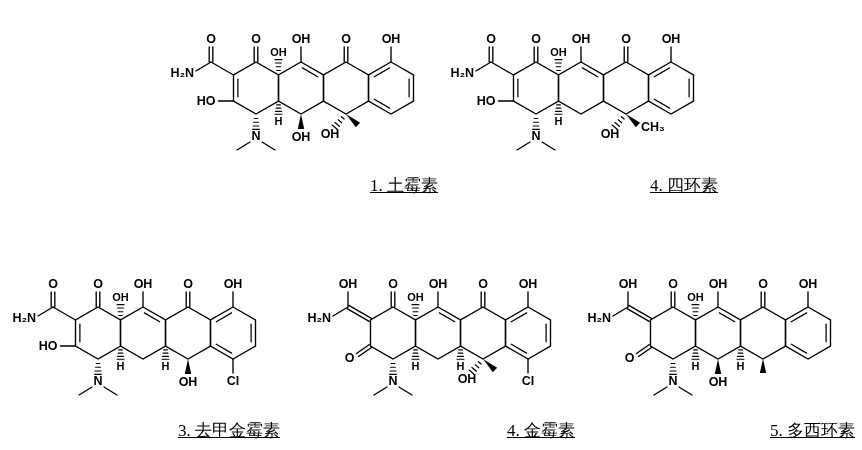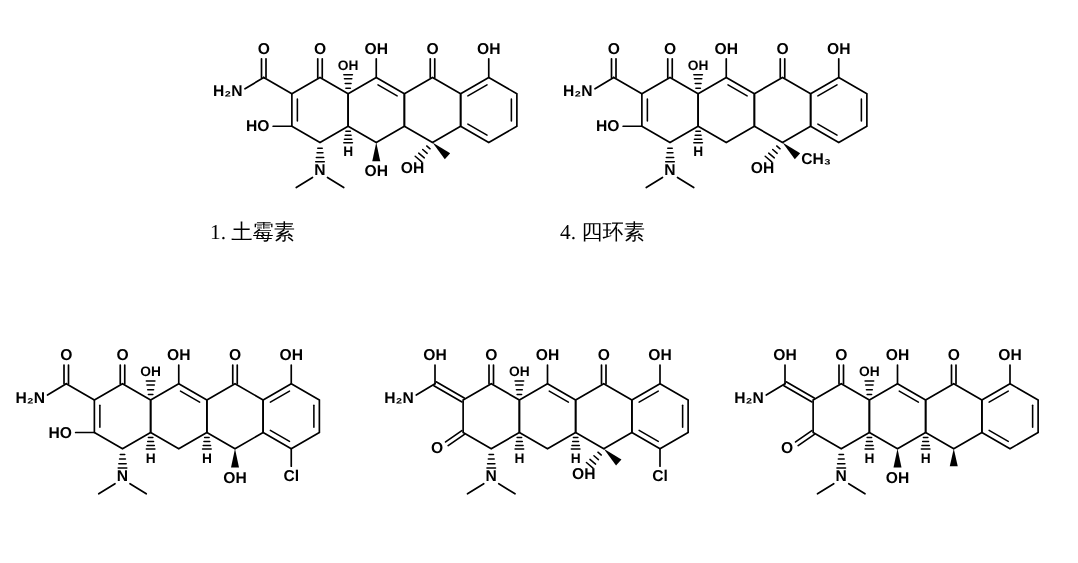--- a/index.html
+++ b/index.html
@@ -1,22 +1,22 @@
 <!DOCTYPE html>
 <html><head>
 <meta charset="utf-8">
 <style>
   html,body{margin:0;padding:0;background:#ffffff;}
   #canvas{position:relative;width:862px;height:450px;background:#ffffff;overflow:hidden;
           font-family:"Liberation Sans","DejaVu Sans",sans-serif;}
   .mol{position:absolute;width:270px;}
   .mol svg{display:block;}
   .mol svg text{font-family:"Liberation Sans","DejaVu Sans",sans-serif;}
-  .caption{width:270px;text-align:left;margin-top:14px;color:#000;
-           font-family:"Liberation Serif","DejaVu Serif",serif;font-size:17px;}
+  .caption{width:270px;text-align:right;margin-top:14px;color:#000;
+           font-family:"Liberation Serif","DejaVu Serif",serif;font-size:17px;text-decoration:underline;}
 </style>
 </head>
 <body>
 
 <div id="canvas">
 
   <div class="mol" style="left:168px;top:10px">
     <svg width="270" height="150" viewBox="0 0 270 150">
         <g stroke="#000" stroke-width="1.35" fill="none" stroke-linecap="round">
           <polygon points="88,52 110.5,65 110.5,91 88,104 65.5,91 65.5,65"></polygon>
@@ -192,20 +192,21 @@
           <text x="43" y="33" text-anchor="middle" font-size="12.5" font-weight="bold" fill="#000">O</text>
           <text x="26" y="67" text-anchor="end" font-size="12.5" font-weight="bold" fill="#000">H₂N</text>
           <text x="47.5" y="95" text-anchor="end" font-size="12.5" font-weight="bold" fill="#000">HO</text>
           <text x="88" y="130" text-anchor="middle" font-size="12.5" font-weight="bold" fill="#000">N</text>
           <text x="110.5" y="115" text-anchor="middle" font-size="11" font-weight="bold" fill="#000">H</text>
           <text x="155.5" y="115" text-anchor="middle" font-size="11" font-weight="bold" fill="#000">H</text>
           <text x="178" y="131" text-anchor="middle" font-size="12.5" font-weight="bold" fill="#000">OH</text>
           <text x="223" y="130" text-anchor="middle" font-size="12.5" font-weight="bold" fill="#000">Cl</text>
         </g>
       </svg>
+    <div class="caption">3. 去甲金霉素</div>
   </div>
 
   <div class="mol" style="left:305px;top:255px">
     <svg width="270" height="150" viewBox="0 0 270 150">
         <g stroke="#000" stroke-width="1.35" fill="none" stroke-linecap="round">
           <polygon points="88,52 110.5,65 110.5,91 88,104 65.5,91 65.5,65"></polygon>
           <polygon points="133,52 155.5,65 155.5,91 133,104 110.5,91 110.5,65"></polygon>
           <polygon points="178,52 200.5,65 200.5,91 178,104 155.5,91 155.5,65"></polygon>
           <polygon points="223,52 245.5,65 245.5,91 223,104 200.5,91 200.5,65"></polygon>
           <line x1="134.40122120464585" y1="57.89121657861384" x2="149.70122120464586" y2="66.73121657861384" stroke-width="1.25"></line>
@@ -258,20 +259,21 @@
           <text x="43" y="33" text-anchor="middle" font-size="12.5" font-weight="bold" fill="#000">OH</text>
           <text x="26" y="67" text-anchor="end" font-size="12.5" font-weight="bold" fill="#000">H₂N</text>
           <text x="49.5" y="107" text-anchor="end" font-size="12.5" font-weight="bold" fill="#000">O</text>
           <text x="88" y="130" text-anchor="middle" font-size="12.5" font-weight="bold" fill="#000">N</text>
           <text x="110.5" y="115" text-anchor="middle" font-size="11" font-weight="bold" fill="#000">H</text>
           <text x="155.5" y="115" text-anchor="middle" font-size="11" font-weight="bold" fill="#000">H</text>
           <text x="162" y="128" text-anchor="middle" font-size="12.5" font-weight="bold" fill="#000">OH</text>
           <text x="223" y="130" text-anchor="middle" font-size="12.5" font-weight="bold" fill="#000">Cl</text>
         </g>
       </svg>
+    <div class="caption">4. 金霉素</div>
   </div>
 
   <div class="mol" style="left:585px;top:255px">
     <svg width="270" height="150" viewBox="0 0 270 150">
         <g stroke="#000" stroke-width="1.35" fill="none" stroke-linecap="round">
           <polygon points="88,52 110.5,65 110.5,91 88,104 65.5,91 65.5,65"></polygon>
           <polygon points="133,52 155.5,65 155.5,91 133,104 110.5,91 110.5,65"></polygon>
           <polygon points="178,52 200.5,65 200.5,91 178,104 155.5,91 155.5,65"></polygon>
           <polygon points="223,52 245.5,65 245.5,91 223,104 200.5,91 200.5,65"></polygon>
           <line x1="134.40122120464585" y1="57.89121657861384" x2="149.70122120464586" y2="66.73121657861384" stroke-width="1.25"></line>
@@ -319,15 +321,16 @@
           <text x="110.5" y="46" text-anchor="middle" font-size="11" font-weight="bold" fill="#000">OH</text>
           <text x="43" y="33" text-anchor="middle" font-size="12.5" font-weight="bold" fill="#000">OH</text>
           <text x="26" y="67" text-anchor="end" font-size="12.5" font-weight="bold" fill="#000">H₂N</text>
           <text x="49.5" y="107" text-anchor="end" font-size="12.5" font-weight="bold" fill="#000">O</text>
           <text x="88" y="130" text-anchor="middle" font-size="12.5" font-weight="bold" fill="#000">N</text>
           <text x="110.5" y="115" text-anchor="middle" font-size="11" font-weight="bold" fill="#000">H</text>
           <text x="155.5" y="115" text-anchor="middle" font-size="11" font-weight="bold" fill="#000">H</text>
           <text x="133" y="131" text-anchor="middle" font-size="12.5" font-weight="bold" fill="#000">OH</text>
         </g>
       </svg>
+    <div class="caption">5. 多西环素</div>
   </div>
 
 </div>
 
 </body></html>

